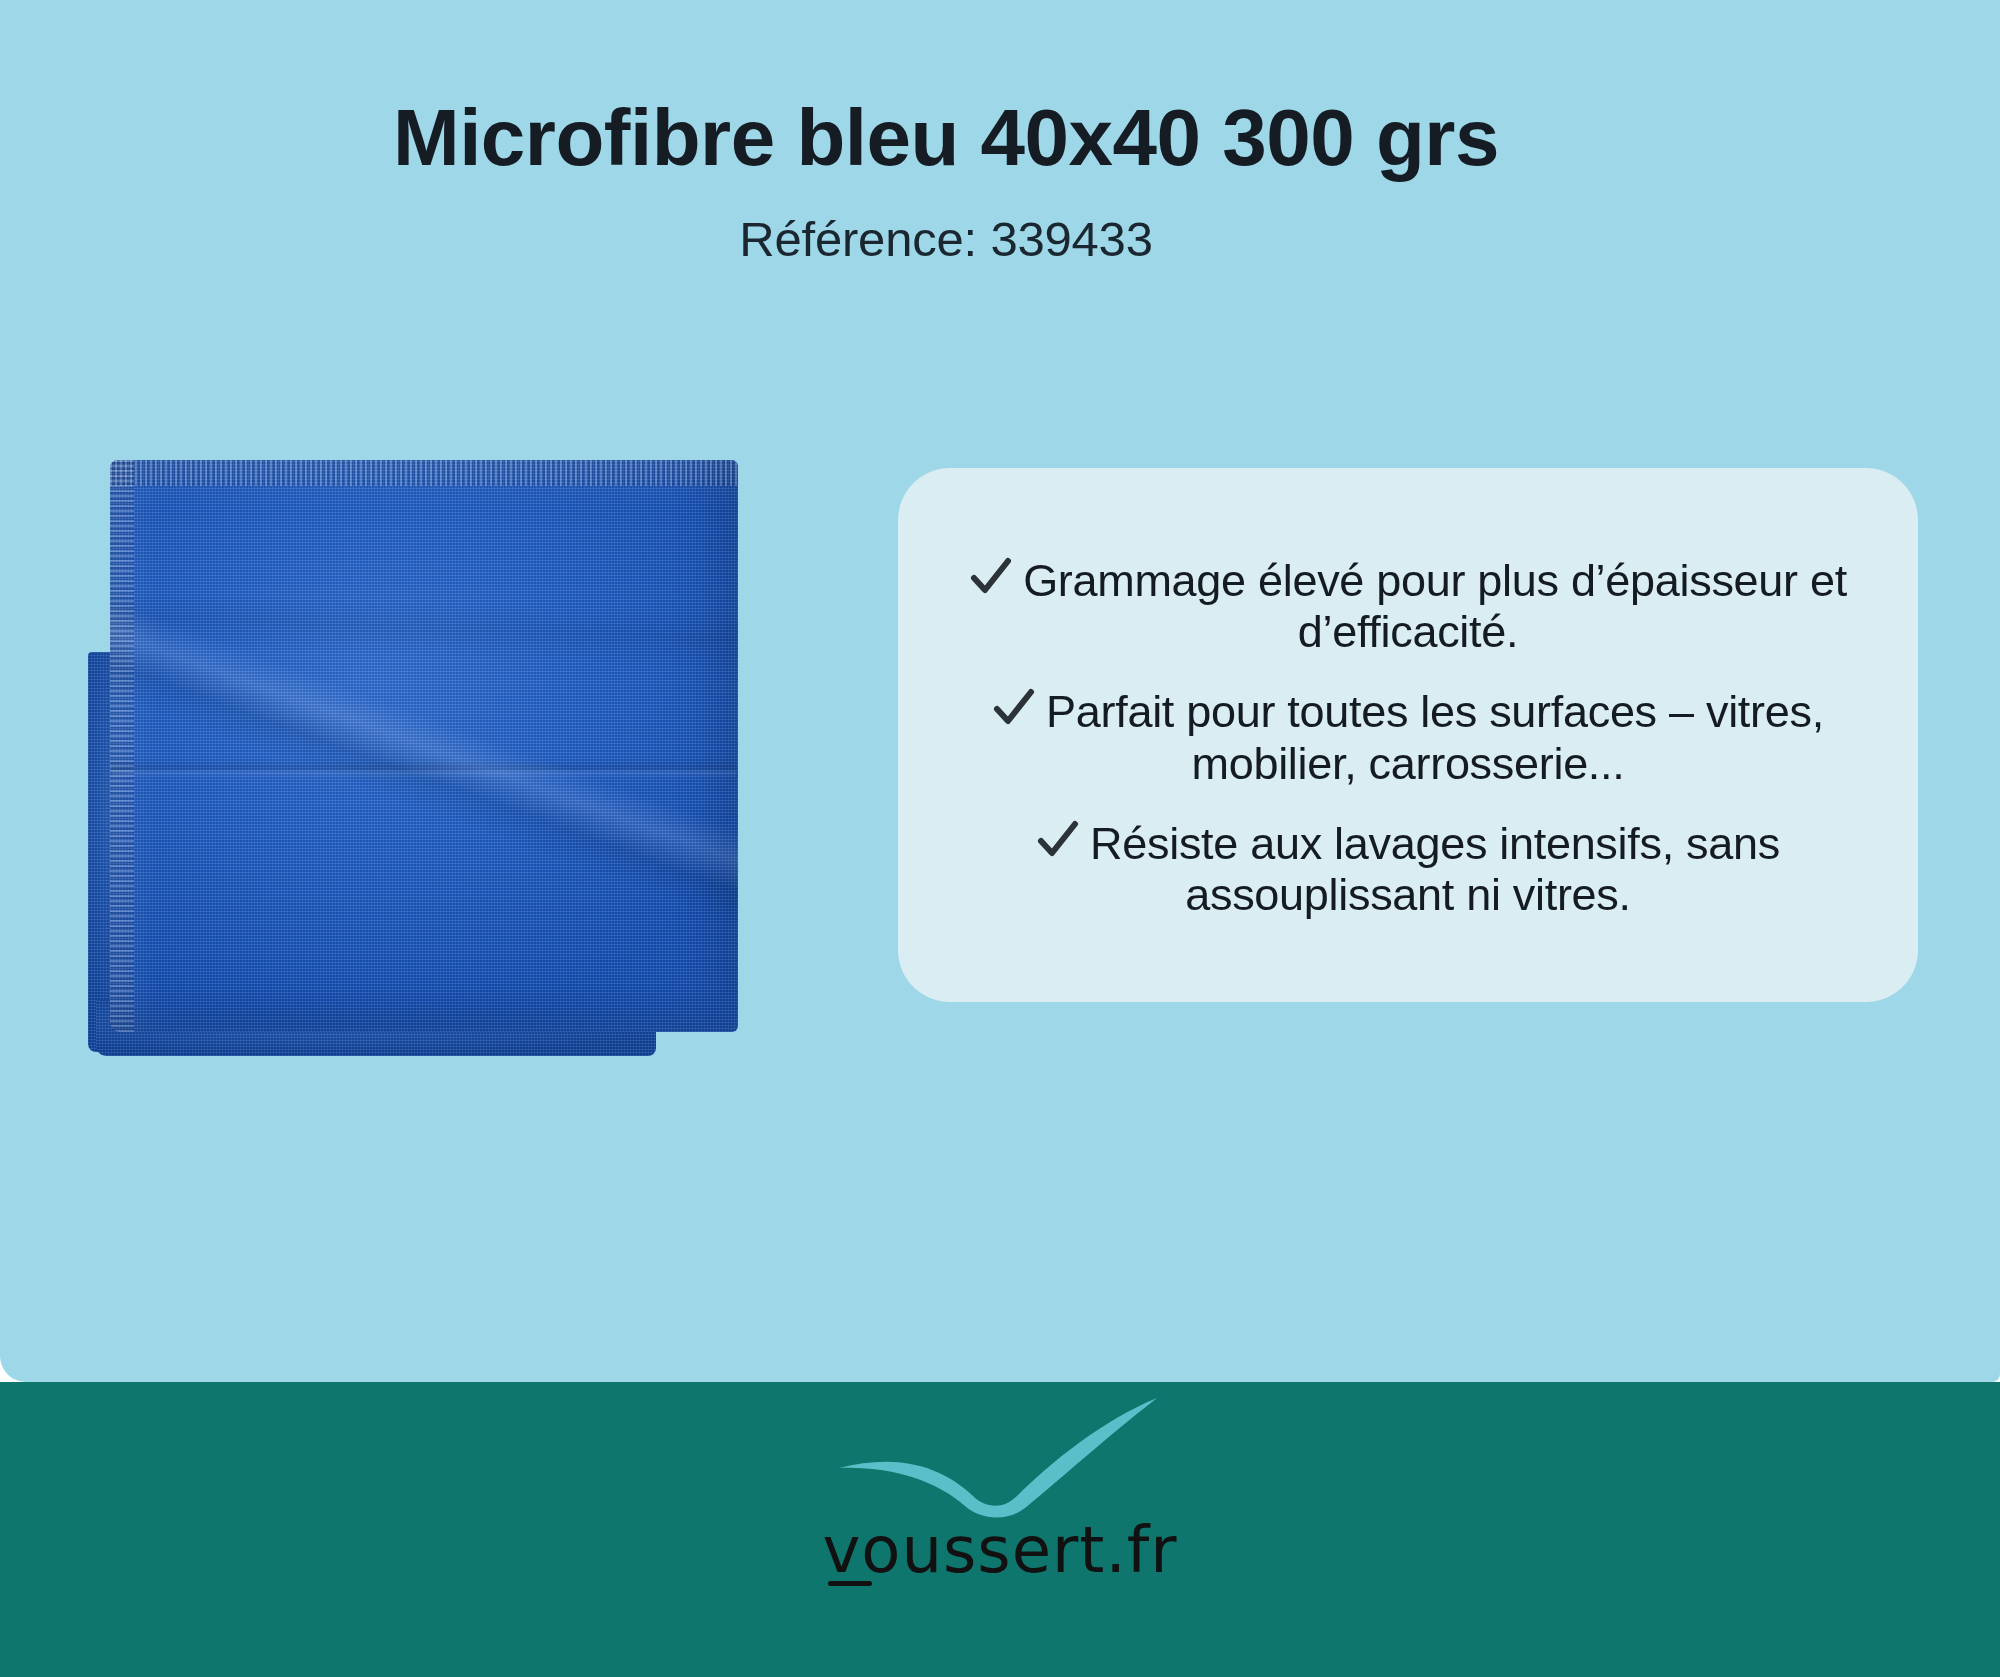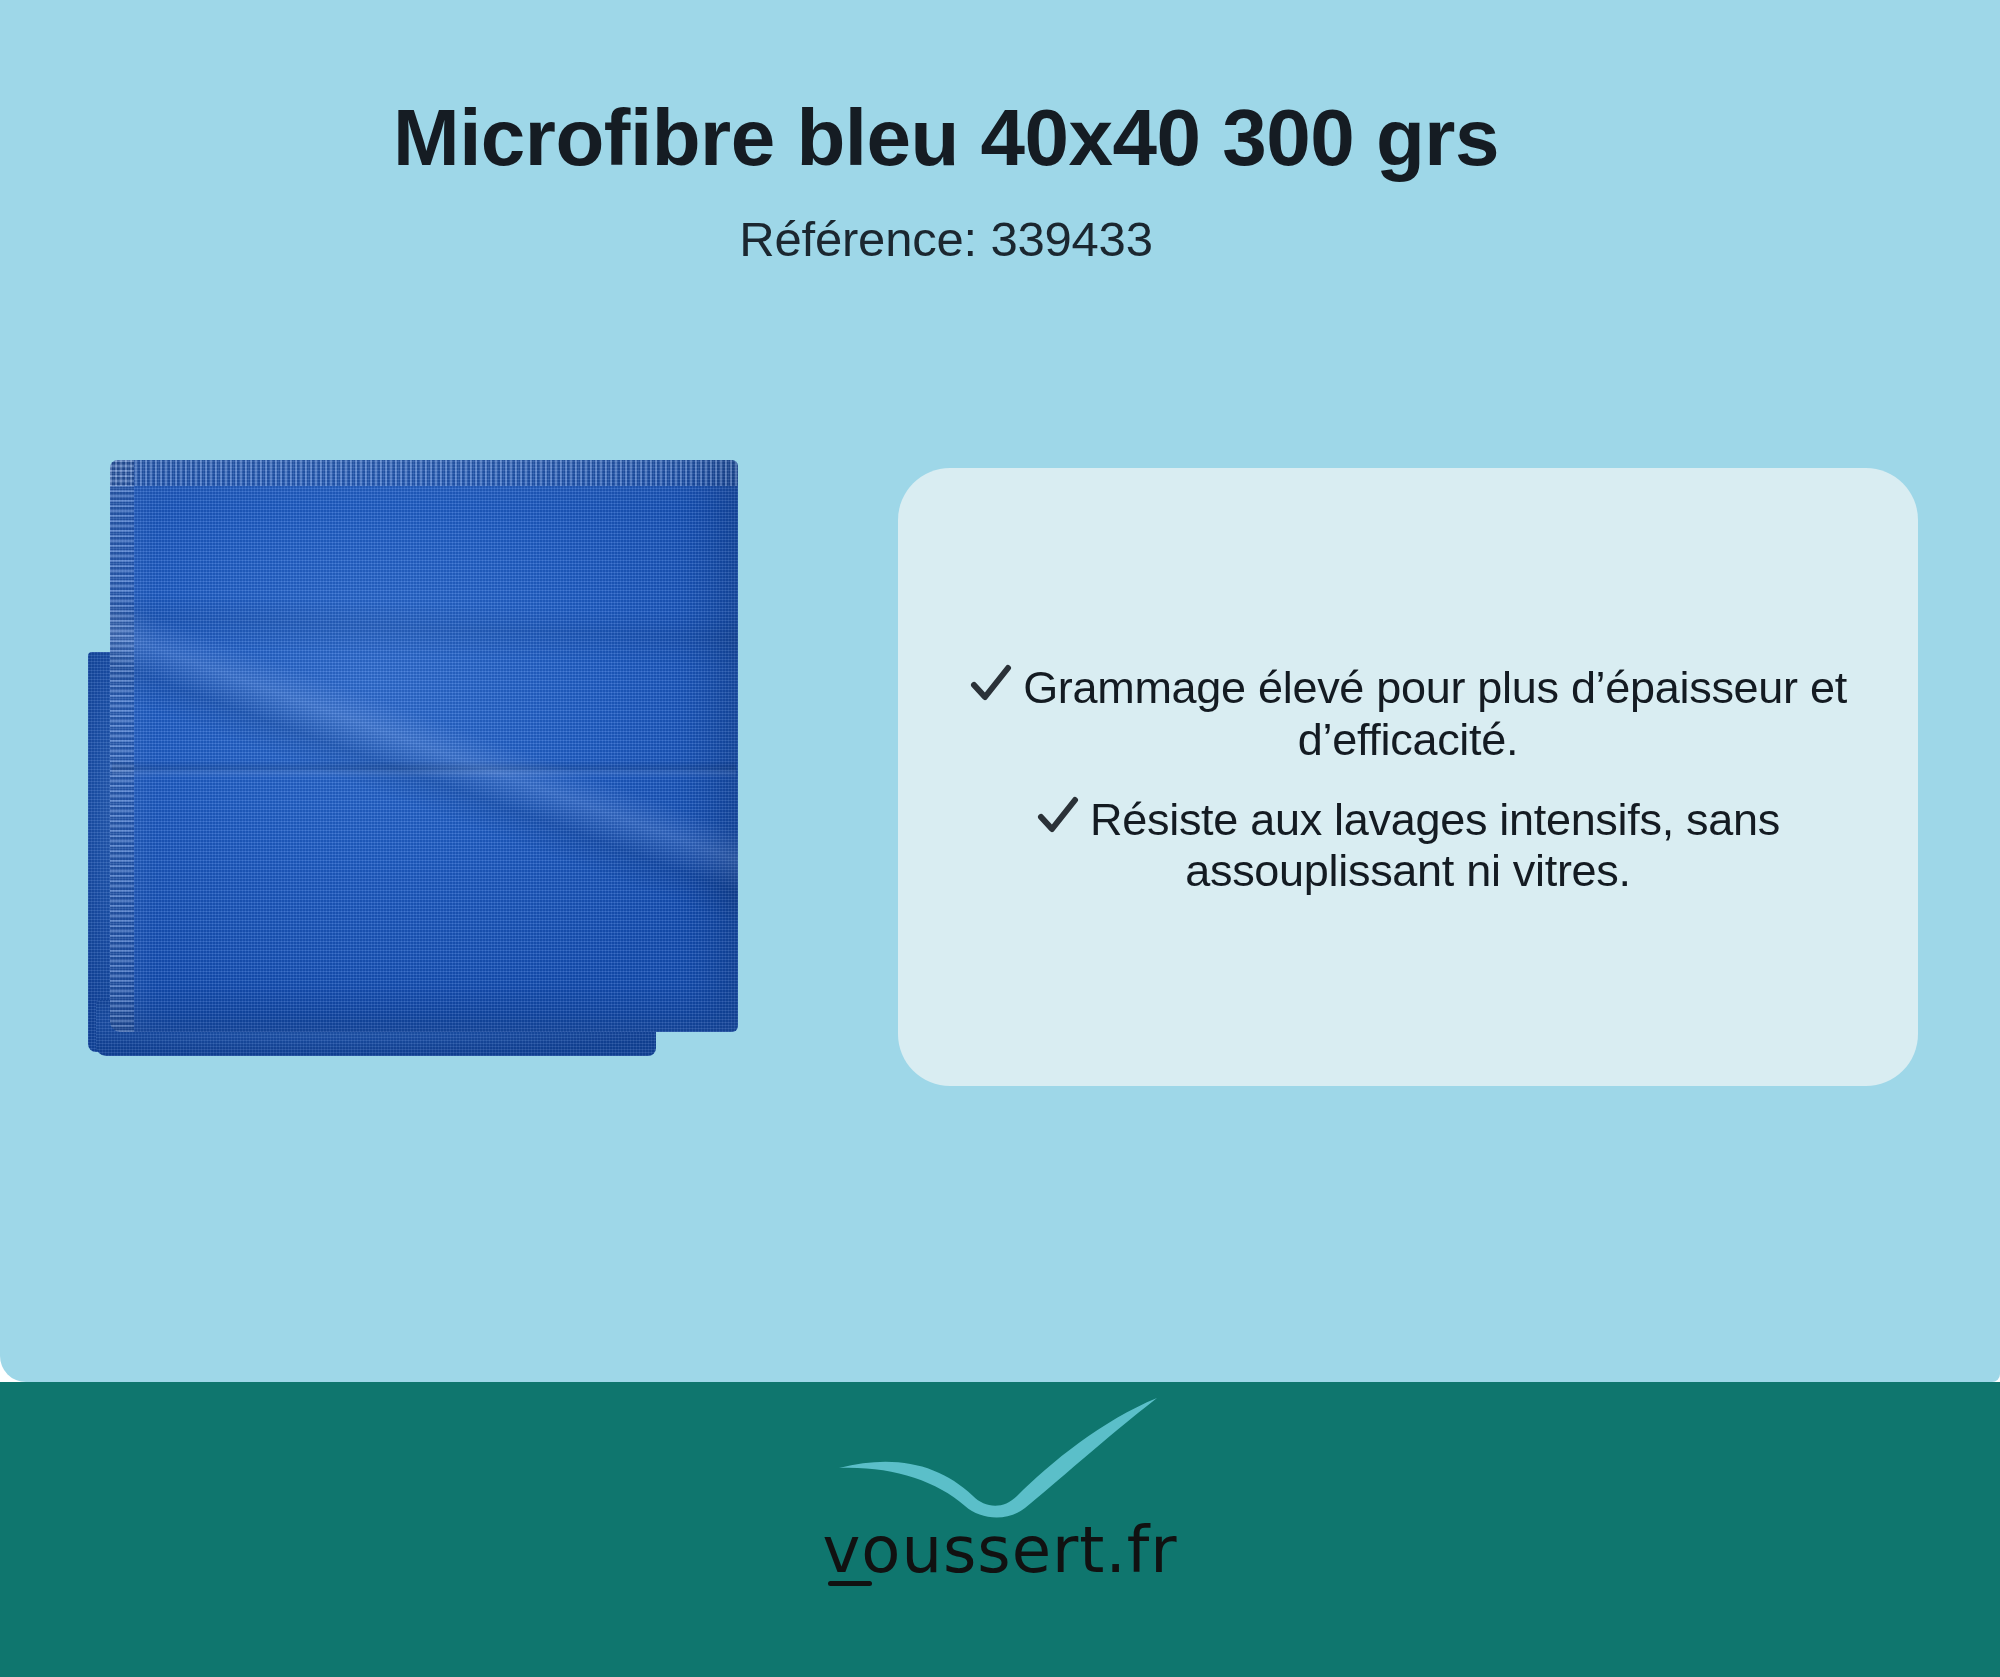--- a/index.html
+++ b/index.html
@@ -145,21 +145,21 @@
     border-radius: 8px 0 0 10px;
     pointer-events: none;
   }
 
   
   #features-card {
     position: absolute;
     left: 898px;
     top: 468px;
     width: 1020px;
-    height: 618px;
+    height: 534px;
     background: #d9edf2;
     border-radius: 52px;
     box-sizing: border-box;
     padding: 34px 44px 30px 44px;
     display: flex;
     flex-direction: column;
     justify-content: center;
     gap: 28px;
   }
   .feature-item {
@@ -244,20 +244,27 @@
   <div id="features-card">
 
     <div class="feature-item">
       <span class="check-icon">
         <svg width="44" height="44" viewBox="0 0 44 44" aria-hidden="true">
           <path d="M5 24 L16 36 L39 7" fill="none" stroke="#2b3238" stroke-width="6" stroke-linecap="round" stroke-linejoin="round"></path>
         </svg>
       </span><span class="feature-text">Grammage élevé pour plus d’épaisseur et d’efficacité.</span>
     </div>
 
+    <div class="feature-item">
+      <span class="check-icon">
+        <svg width="44" height="44" viewBox="0 0 44 44" aria-hidden="true">
+          <path d="M5 24 L16 36 L39 7" fill="none" stroke="#2b3238" stroke-width="6" stroke-linecap="round" stroke-linejoin="round"></path>
+        </svg>
+      </span><span class="feature-text">Parfait pour toutes les surfaces – vitres, mobilier, carrosserie...</span>
+    </div>
 
     <div class="feature-item">
       <span class="check-icon">
         <svg width="44" height="44" viewBox="0 0 44 44" aria-hidden="true">
           <path d="M5 24 L16 36 L39 7" fill="none" stroke="#2b3238" stroke-width="6" stroke-linecap="round" stroke-linejoin="round"></path>
         </svg>
       </span><span class="feature-text">Résiste aux lavages intensifs, sans assouplissant ni vitres.</span>
     </div>
 
 

